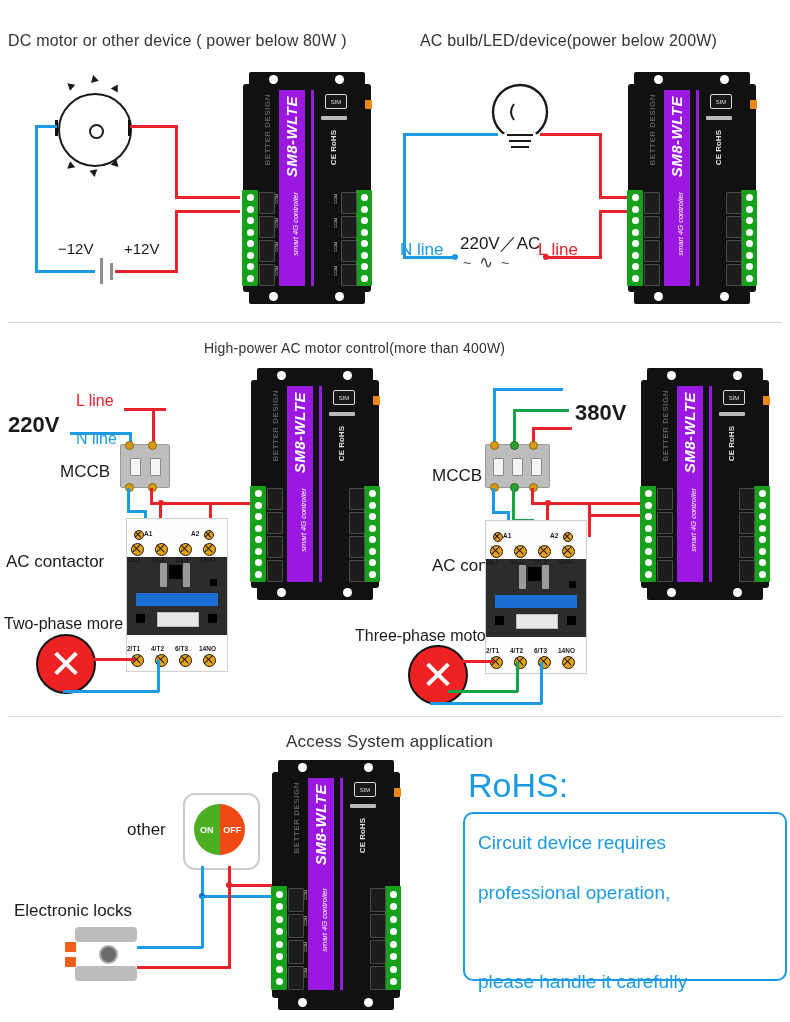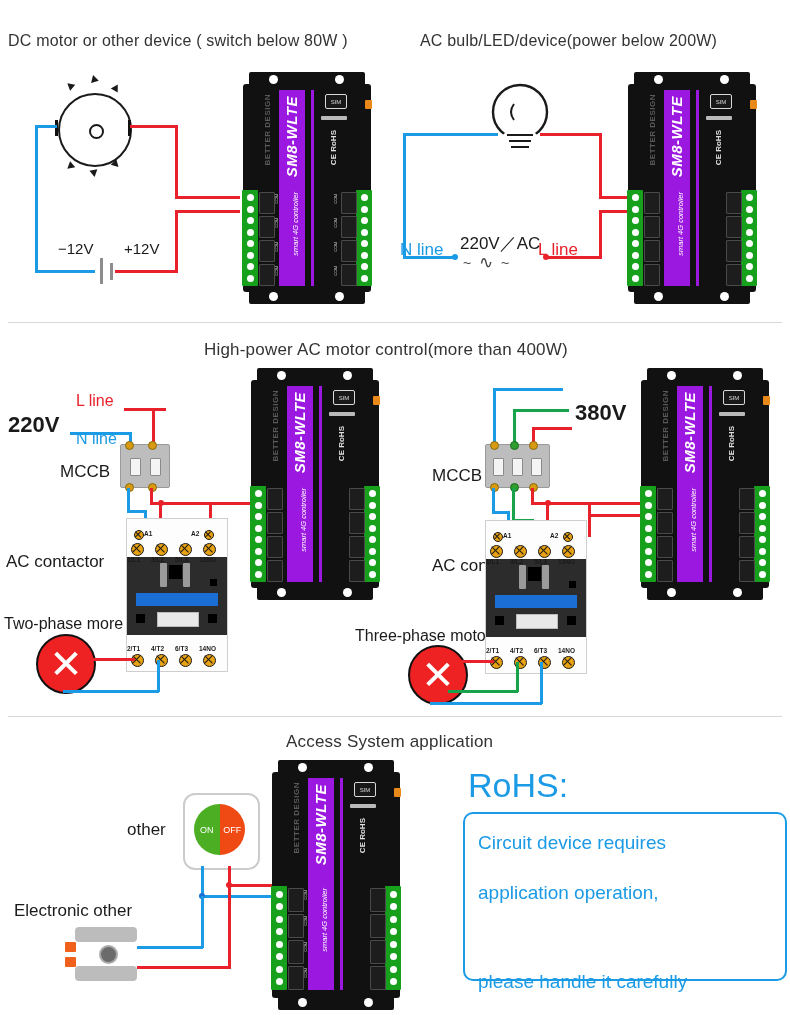--- a/index.html
+++ b/index.html
@@ -78,42 +78,42 @@
   .ctl{position:absolute;font-size:6.5px;color:#1a1a1a;white-space:nowrap;font-weight:bold;}
 
   
   .xbadge{position:absolute;border-radius:50%;background:#ee2222;border:2px solid #111;
       display:flex;align-items:center;justify-content:center;color:#fff;font-weight:bold;}
 
   
   .swbox{position:absolute;background:#fff;border:2px solid #ccc;border-radius:12px;}
   .swcirc{position:absolute;border-radius:50%;overflow:hidden;display:flex;}
   .swcirc>div{flex:1;display:flex;align-items:center;justify-content:center;
-      color:#fff;font-size:9px;font-weight:normal;}
+      color:#fff;font-size:9px;font-weight:bold;}
   .sw-on{background:#4caf23;}
   .sw-off{background:#f04a14;}
 
   
   .lockbar{position:absolute;background:#bcbcbc;border-radius:4px;}
   .lockbody{position:absolute;background:#fff;}
   .lockdot{position:absolute;border-radius:50%;background:#6b6b6b;border:2px solid #aaa;}
   .lockpin{position:absolute;background:#f0601a;border-radius:1px;}
 
   
   .tips-h{position:absolute;color:#1b9ae5;font-size:34px;}
   .tips-box{position:absolute;border:2px solid #1b9ae5;border-radius:10px;}
   .tips-line{color:#1b9ae5;font-size:19px;white-space:nowrap;}
 </style>
 </head>
 <body>
 
 <div class="divider" style="top:322px"></div>
 <div class="divider" style="top:716px"></div>
 
-<div class="abs sec-title" style="left:8px;top:32px">DC motor or other device ( switch below 80W )</div>
+<div class="abs sec-title" style="left:8px;top:32px">DC motor or other device ( power below 80W )</div>
 <div class="abs sec-title" style="left:420px;top:32px">AC  bulb/LED/device(power below 200W)</div>
 
 <div>
 
   <div class="motor" style="left:58px;top:93px;width:70px;height:70px">
     <div class="hub"></div>
   </div>
   <div class="arw" style="left:66px;top:82px;transform:rotate(-50deg)"></div>
   <div class="arw" style="left:90px;top:75px;transform:rotate(-15deg)"></div>
   <div class="arw" style="left:112px;top:84px;transform:rotate(30deg)"></div>
@@ -274,21 +274,21 @@
   <div class="blk" style="left:16px;top:120px;width:14px;height:20px"></div>
   <div class="blk" style="left:16px;top:144px;width:14px;height:20px"></div>
   <div class="blk" style="left:16px;top:168px;width:14px;height:20px"></div>
   <div class="blk" style="left:16px;top:192px;width:14px;height:20px"></div>
   <div class="blk" style="left:98px;top:120px;width:14px;height:20px"></div>
   <div class="blk" style="left:98px;top:144px;width:14px;height:20px"></div>
   <div class="blk" style="left:98px;top:168px;width:14px;height:20px"></div>
   <div class="blk" style="left:98px;top:192px;width:14px;height:20px"></div>
 </div>
 
-<div class="abs sec-title" style="left:204px;top:340px;font-size:17px">High-power AC motor control(more than 400W)</div>
+<div class="abs sec-title" style="left:204px;top:340px;font-size:14px">High-power AC motor control(more than 400W)</div>
 
 <div>
   <div class="abs lbl big" style="left:8px;top:412px">220V</div>
   <div class="abs lbl lbl-red" style="left:76px;top:392px;font-size:16px">L line</div>
   <div class="abs lbl lbl-blue" style="left:76px;top:430px;font-size:16px">N line</div>
   <div class="abs lbl" style="left:60px;top:462px;font-size:17px">MCCB</div>
   <div class="abs lbl" style="left:6px;top:552px;font-size:17px">AC contactor</div>
   <div class="abs lbl" style="left:4px;top:615px;font-size:16px">Two-phase more</div>
 
   <div class="w" style="left:124px;top:408px;width:42px;height:3px"></div>
@@ -539,21 +539,21 @@
   <div class="blk" style="left:98px;top:120px;width:14px;height:20px"></div>
   <div class="blk" style="left:98px;top:144px;width:14px;height:20px"></div>
   <div class="blk" style="left:98px;top:168px;width:14px;height:20px"></div>
   <div class="blk" style="left:98px;top:192px;width:14px;height:20px"></div>
 </div>
 
 <div class="abs sec-title" style="left:286px;top:732px;font-size:17px">Access System application</div>
 
 <div>
   <div class="abs lbl" style="left:127px;top:820px;font-size:17px">other</div>
-  <div class="abs lbl" style="left:14px;top:901px;font-size:17px">Electronic other</div>
+  <div class="abs lbl" style="left:14px;top:901px;font-size:17px">Electronic locks</div>
 
   <div class="swbox" style="left:183px;top:793px;width:73px;height:73px"></div>
   <div class="swcirc" style="left:194px;top:804px;width:51px;height:51px">
     <div class="sw-on">ON</div>
     <div class="sw-off">OFF</div>
   </div>
 
   <div class="w wb" style="left:201px;top:866px;width:3px;height:32px"></div>
   <div class="w wb" style="left:201px;top:895px;width:52px;height:3px"></div>
   <div class="dot" style="left:199px;top:893px;background:#1b6fd4"></div>
@@ -627,15 +627,15 @@
   <div class="tlab" style="left:31px;top:130px">COM</div>
   <div class="tlab" style="left:31px;top:156px">COM</div>
   <div class="tlab" style="left:31px;top:182px">COM</div>
   <div class="tlab" style="left:31px;top:208px">COM</div>
 </div>
 
 <div>
   <div class="tips-h" style="left:468px;top:766px">RoHS:</div>
   <div class="tips-box" style="left:463px;top:812px;width:320px;height:165px"></div>
   <div class="abs tips-line" style="left:478px;top:832px">Circuit  device  requires</div>
-  <div class="abs tips-line" style="left:478px;top:882px">application  operation,</div>
+  <div class="abs tips-line" style="left:478px;top:882px">professional  operation,</div>
   <div class="abs tips-line" style="left:478px;top:971px">please handle it carefully</div>
 </div>
 
 </body></html>

